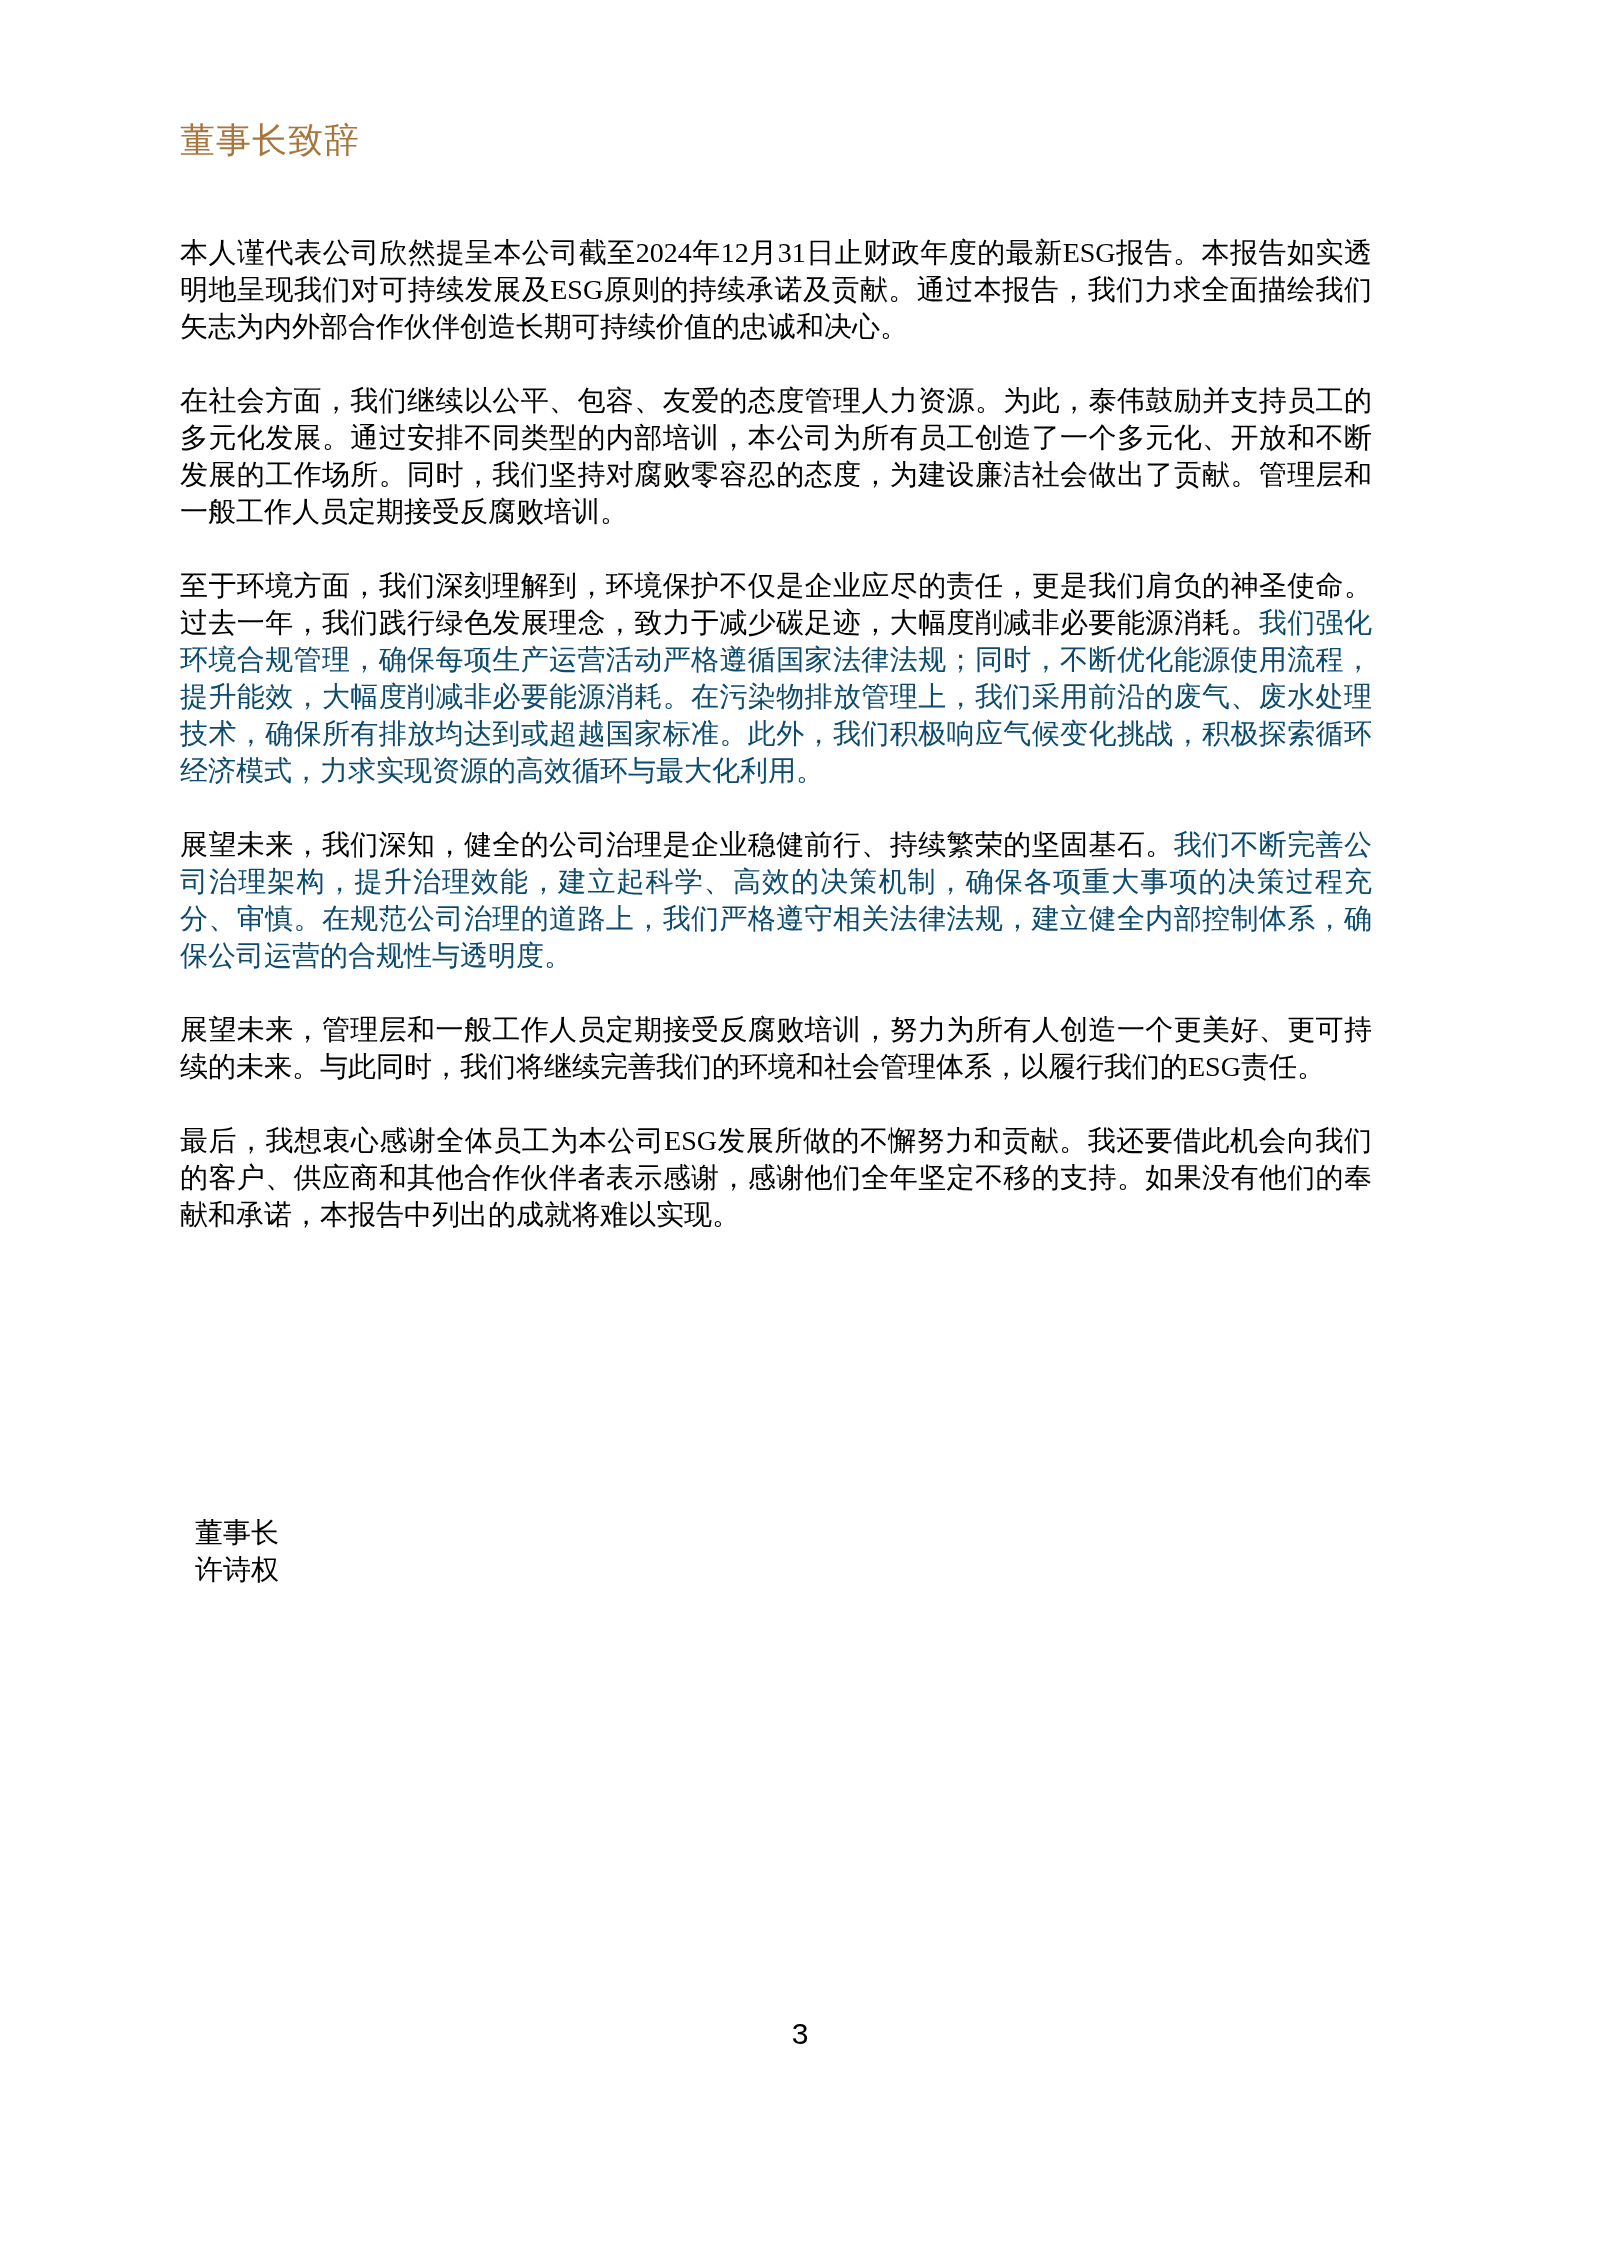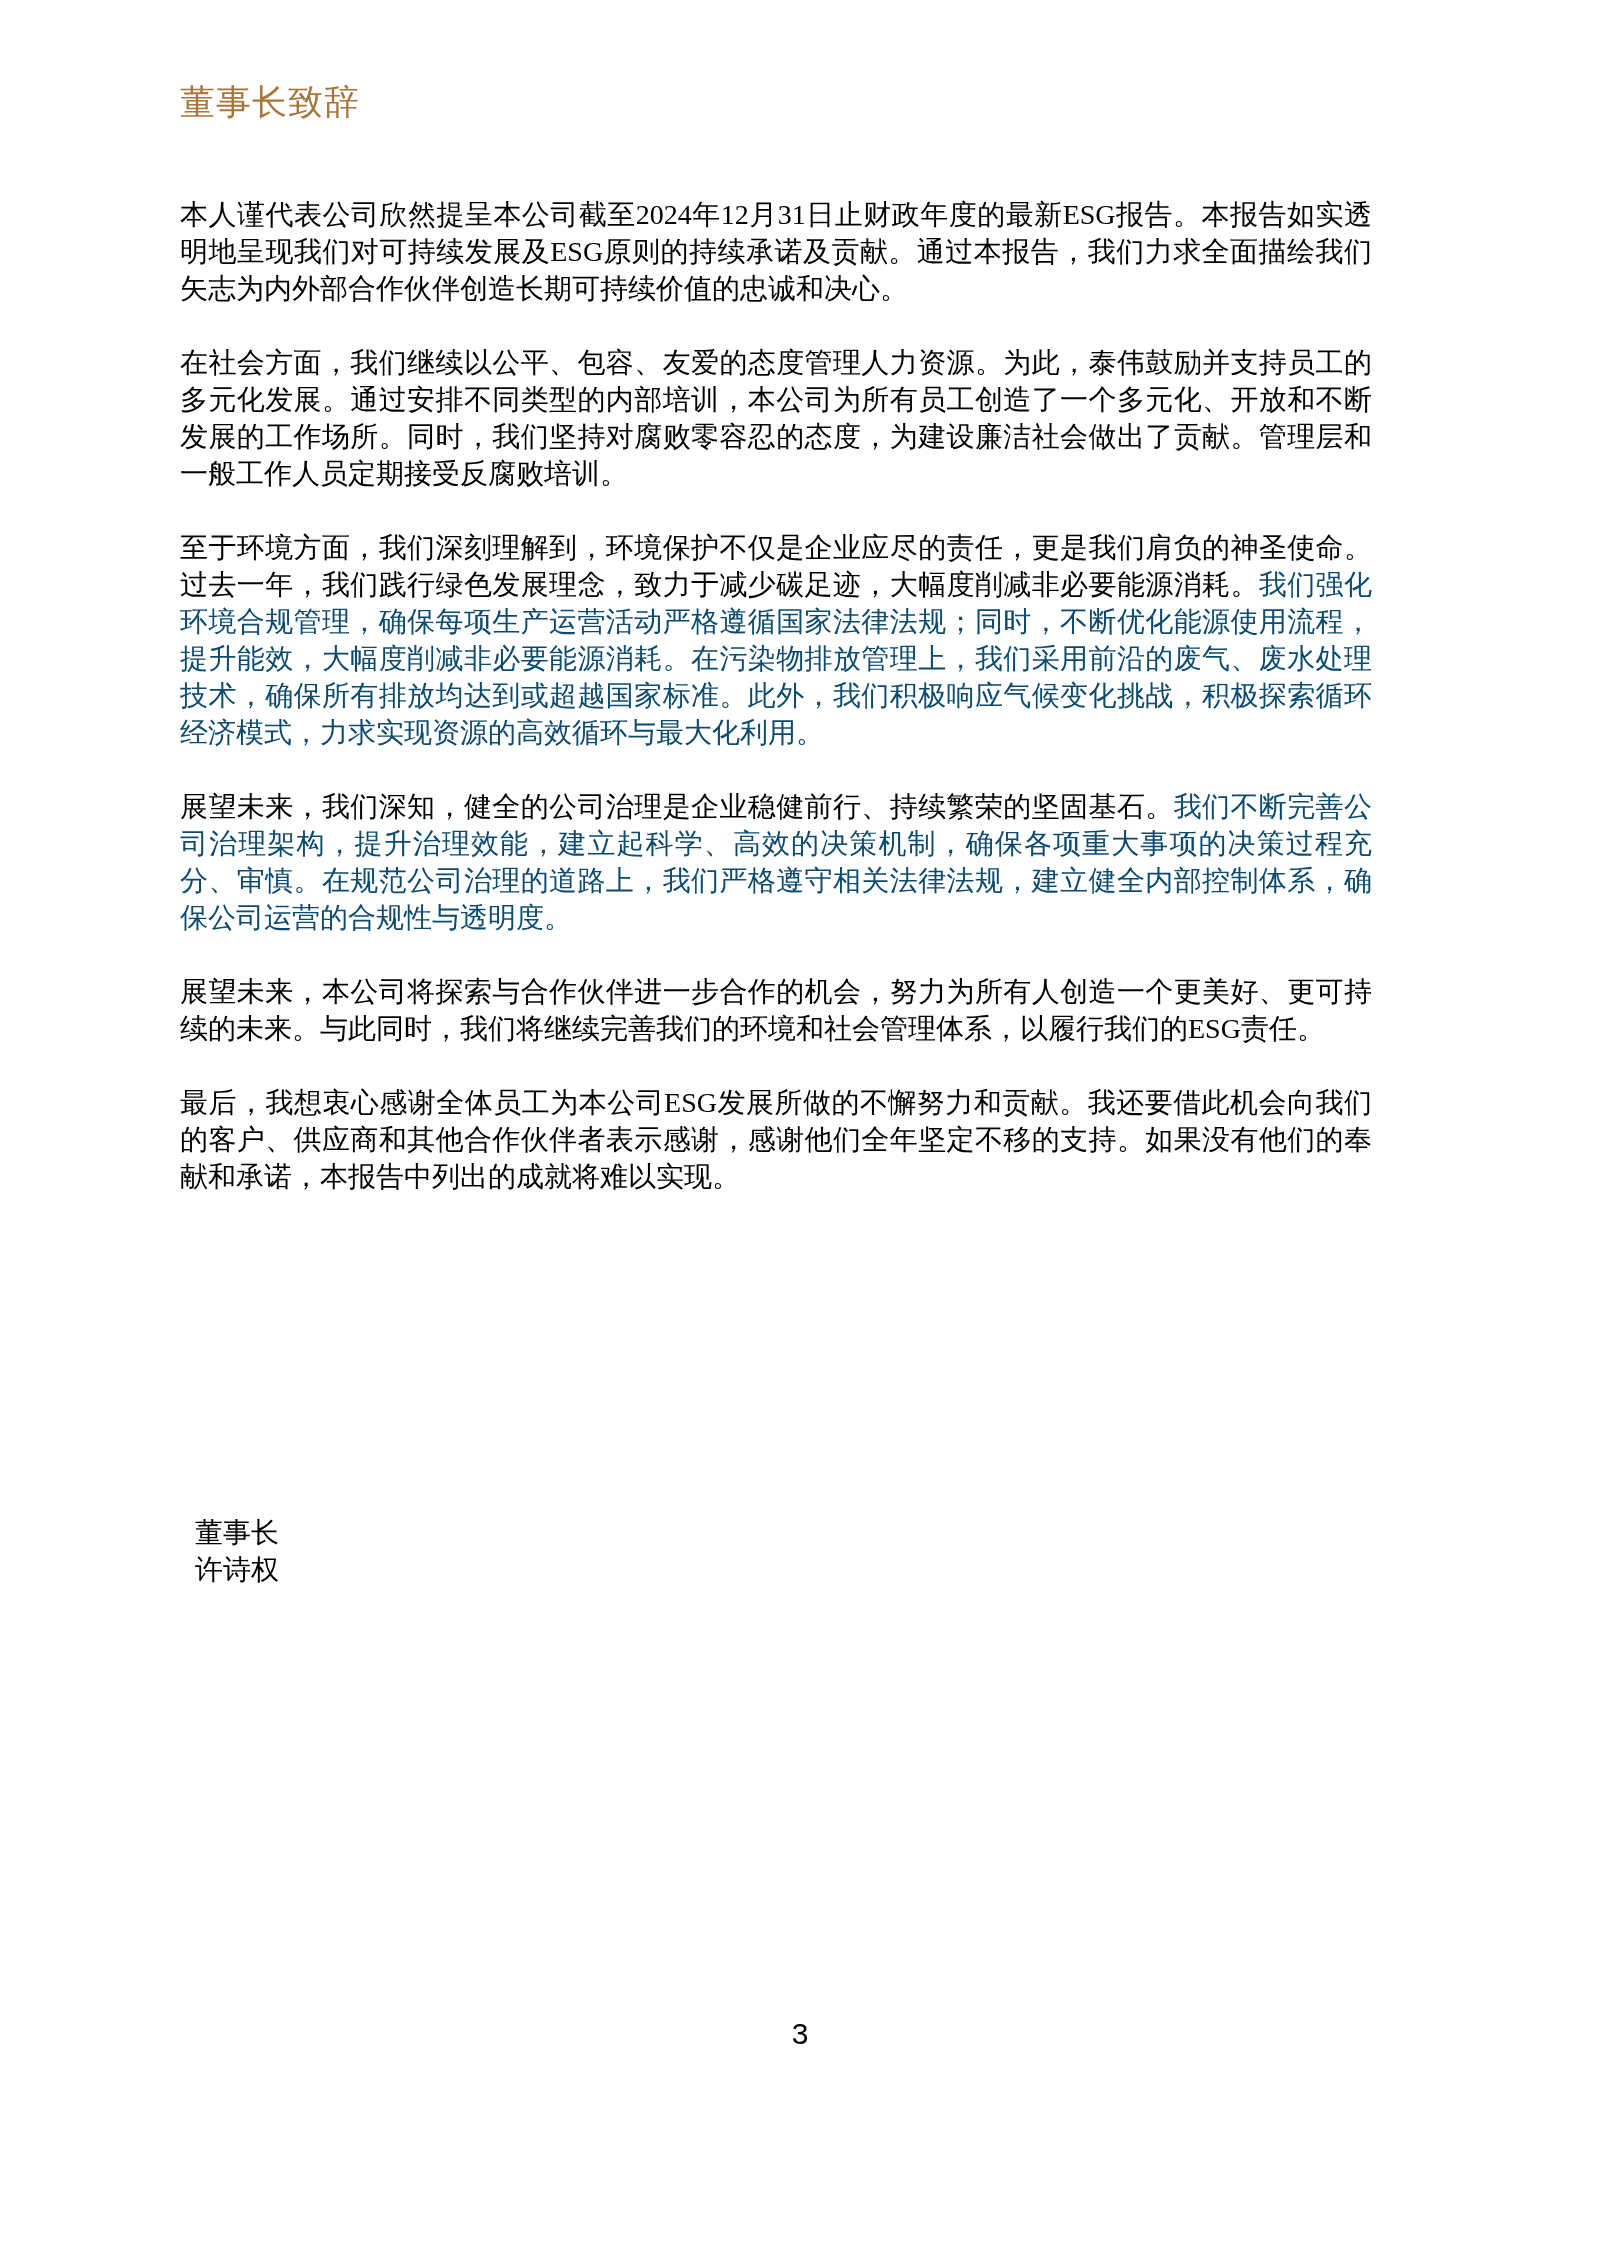--- a/index.html
+++ b/index.html
@@ -20,21 +20,21 @@
     inset: 0;
   }
   .content {
     position: absolute;
     left: 180px;
     top: 0;
     width: 1192px;
   }
   .doc-title {
     margin: 0;
-    padding-top: 82px;
+    padding-top: 120px;
     font-size: 35px;
     line-height: 42px;
     font-weight: 400;
     color: #a6763c;
     letter-spacing: 1px;
   }
   .paragraphs {
     margin-top: 72px;
     font-size: 28px;
     line-height: 37px;
@@ -75,21 +75,21 @@
 <div class="page">
 
   <div class="content">
     <h1 class="doc-title">董事长致辞</h1>
 
     <div class="paragraphs">
         <p class="body-para"><span>本人谨代表公司欣然提呈本公司截至2024年12月31日止财政年度的最新ESG报告。本报告如实透明地呈现我们对可持续发展及ESG原则的持续承诺及贡献。通过本报告，我们力求全面描绘我们矢志为内外部合作伙伴创造长期可持续价值的忠诚和决心。</span></p>
         <p class="body-para"><span>在社会方面，我们继续以公平、包容、友爱的态度管理人力资源。为此，泰伟鼓励并支持员工的多元化发展。通过安排不同类型的内部培训，本公司为所有员工创造了一个多元化、开放和不断发展的工作场所。同时，我们坚持对腐败零容忍的态度，为建设廉洁社会做出了贡献。管理层和一般工作人员定期接受反腐败培训。</span></p>
         <p class="body-para"><span>至于环境方面，我们深刻理解到，环境保护不仅是企业应尽的责任，更是我们肩负的神圣使命。过去一年，我们践行绿色发展理念，致力于减少碳足迹，大幅度削减非必要能源消耗。</span><span class="muted">我们强化环境合规管理，确保每项生产运营活动严格遵循国家法律法规；同时，不断优化能源使用流程，提升能效，大幅度削减非必要能源消耗。在污染物排放管理上，我们采用前沿的废气、废水处理技术，确保所有排放均达到或超越国家标准。此外，我们积极响应气候变化挑战，积极探索循环经济模式，力求实现资源的高效循环与最大化利用。</span></p>
         <p class="body-para"><span>展望未来，我们深知，健全的公司治理是企业稳健前行、持续繁荣的坚固基石。</span><span class="muted">我们不断完善公司治理架构，提升治理效能，建立起科学、高效的决策机制，确保各项重大事项的决策过程充分、审慎。在规范公司治理的道路上，我们严格遵守相关法律法规，建立健全内部控制体系，确保公司运营的合规性与透明度。</span></p>
-        <p class="body-para"><span>展望未来，本公司将探索与合作伙伴进一步合作的机会，努力为所有人创造一个更美好、更可持续的未来。与此同时，我们将继续完善我们的环境和社会管理体系，以履行我们的ESG责任。</span></p>
+        <p class="body-para"><span>展望未来，管理层和一般工作人员定期接受反腐败培训，努力为所有人创造一个更美好、更可持续的未来。与此同时，我们将继续完善我们的环境和社会管理体系，以履行我们的ESG责任。</span></p>
         <p class="body-para"><span>最后，我想衷心感谢全体员工为本公司ESG发展所做的不懈努力和贡献。我还要借此机会向我们的客户、供应商和其他合作伙伴者表示感谢，感谢他们全年坚定不移的支持。如果没有他们的奉献和承诺，本报告中列出的成就将难以实现。</span></p>
       </div>
   </div>
 
   <div class="signature">
     <div>董事长</div>
     <div>许诗权</div>
   </div>
 
   <div class="page-number">3</div>

